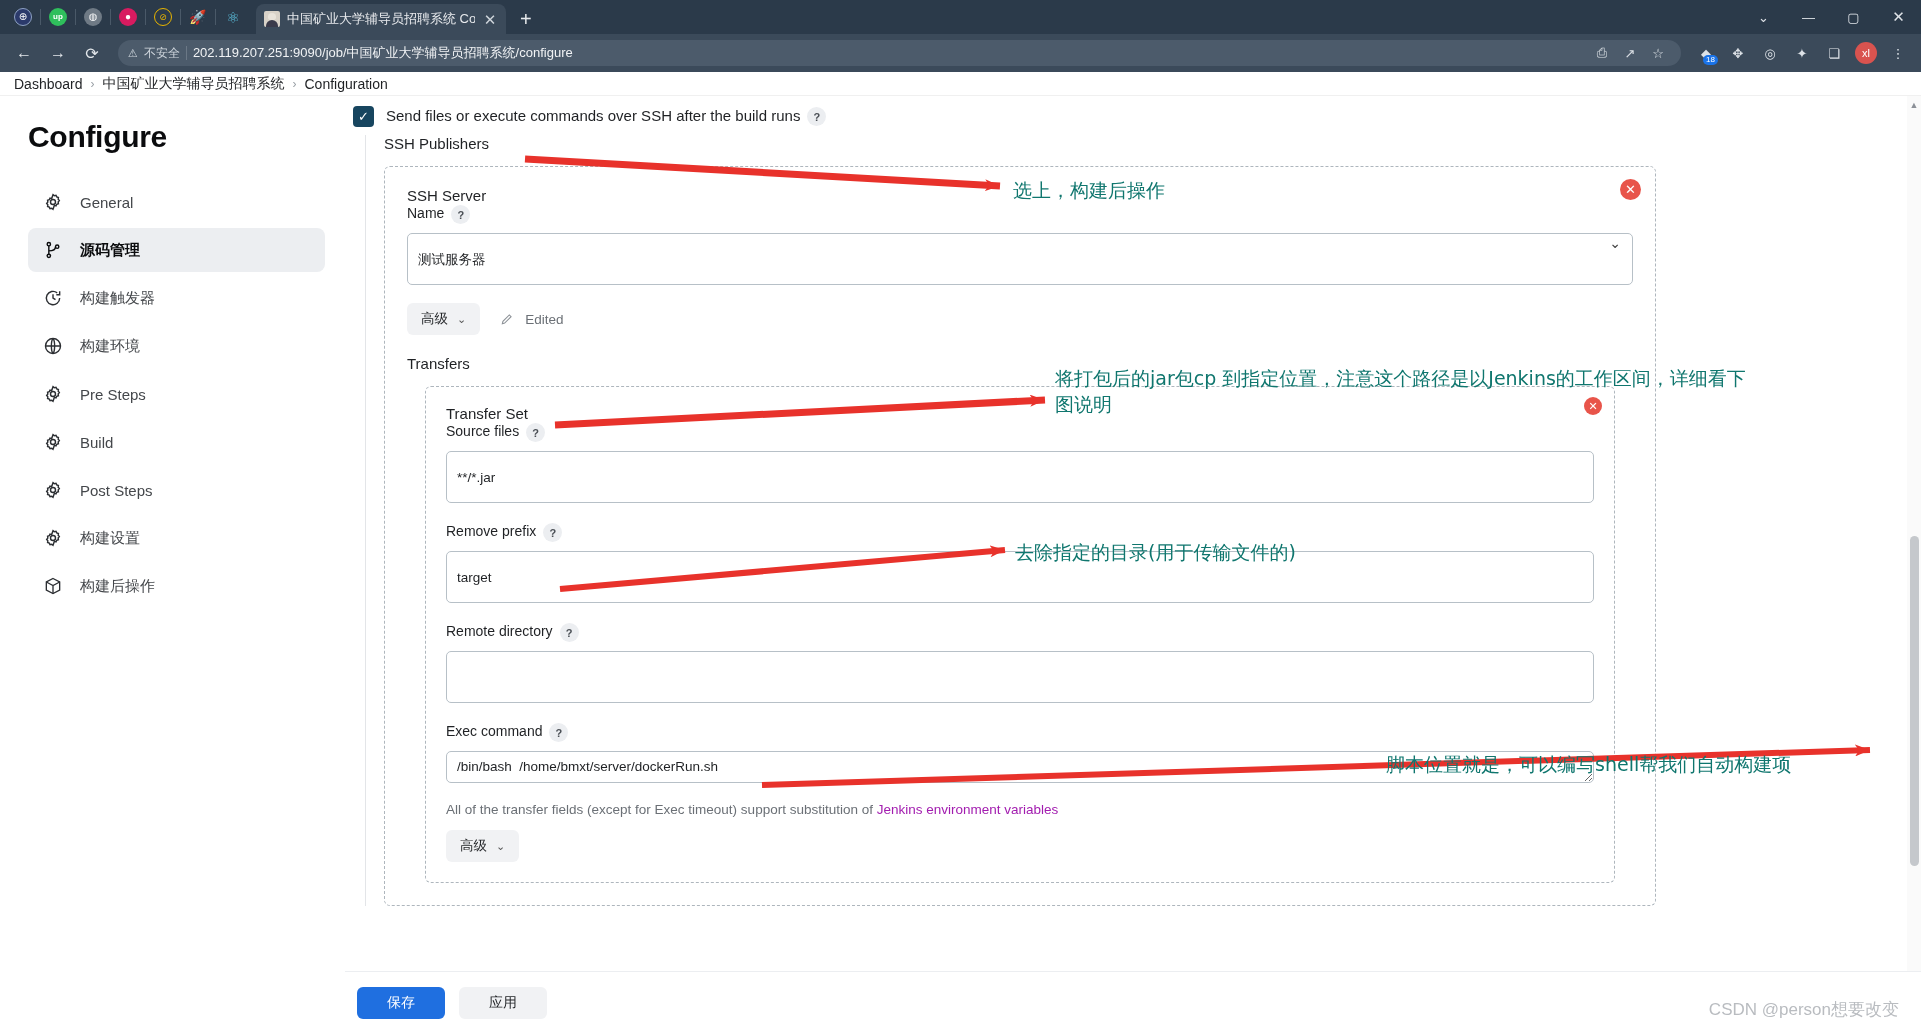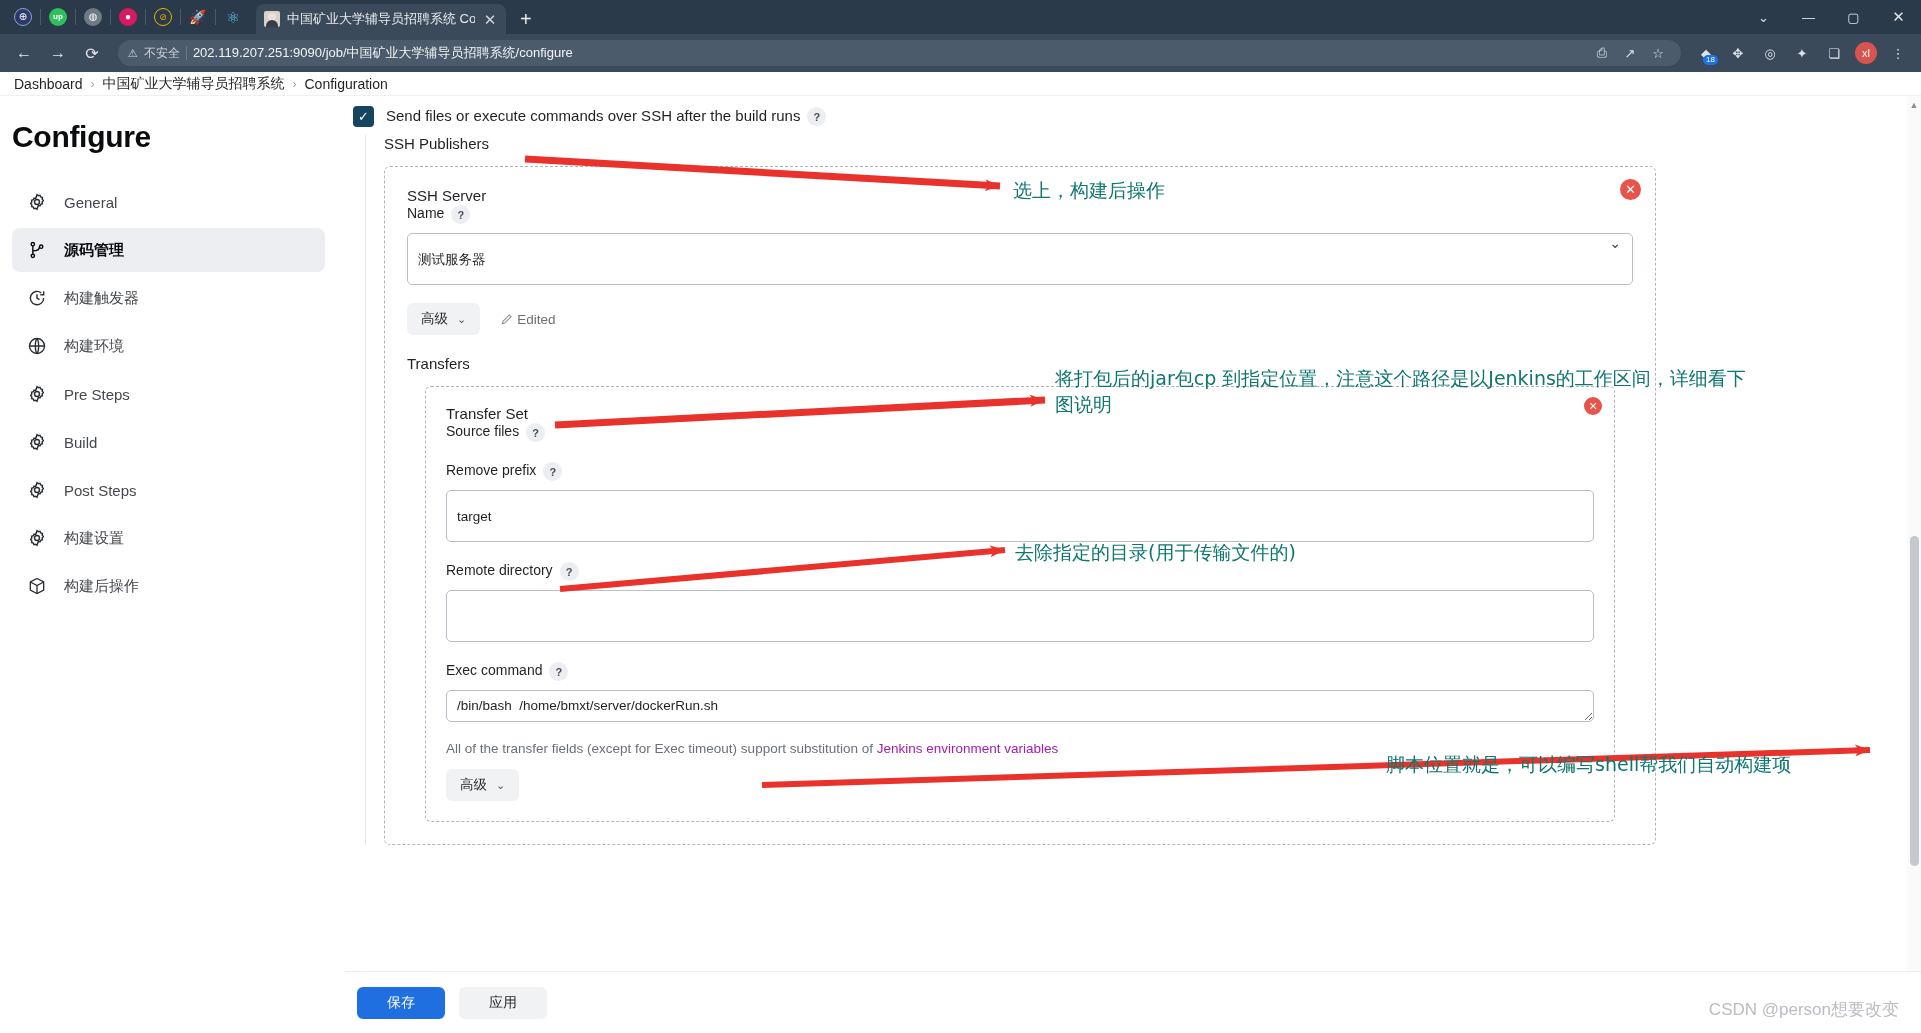--- a/index.html
+++ b/index.html
@@ -175,21 +175,21 @@
   }
   .crumb { color: #1f2124; }
   .crumb.link { color: #1f2124; }
   .crumb-sep { color: #9aa0a6; font-size: 12px; }
 
   .body-wrap { display: flex; position: relative; height: calc(100% - 38px); }
 
   
   .sidebar {
     width: 345px;
-    padding: 24px 20px 0 12px;
+    padding: 24px 20px 0 28px;
     flex-shrink: 0;
   }
   .cfg-title {
     font-size: 30px;
     font-weight: 700;
     color: #0b0c0e;
     margin-bottom: 26px;
     letter-spacing: -0.3px;
   }
   .side-item {
@@ -311,21 +311,21 @@
     border-radius: 6px;
     height: 32px;
     padding: 0 14px;
     display: inline-flex; align-items: center; gap: 9px;
     font-size: 13.5px; color: #1f2124;
     border: none;
     font-family: "Liberation Sans", sans-serif;
   }
   .adv-btn .cv { font-size: 11px; color: #555; }
   .edited {
-    display: inline-flex; align-items: center; gap: 3px;
+    display: inline-flex; align-items: center; gap: 11px;
     color: #6b7076; font-size: 13.5px;
   }
   .edited svg { width: 14px; height: 14px; }
 
   .hint-text {
     font-size: 13.5px; color: #6b7076; margin-top: 15px;
   }
   .hint-text a { color: #a21caf; text-decoration: none; }
 
   
@@ -624,20 +624,21 @@
           <div class="sec-label" style="margin-top:20px;">Transfers</div>
 
           <div class="dashed-box" style="margin:0 18px 0 18px;padding:18px 20px 20px 20px;">
             <span class="del-x sm">✕</span>
 
             <div class="fld-title">Transfer Set</div>
 
             <div class="fld-label">
               <span>Source files</span><span class="help-badge">?</span>
             </div>
+            <input class="ctl" value="**/*.jar" style="">
 
             <div class="fld-label mt">
               <span>Remove prefix</span><span class="help-badge">?</span>
             </div>
             <input class="ctl" value="target" style="">
 
             <div class="fld-label mt">
               <span>Remote directory</span><span class="help-badge">?</span>
             </div>
             <input class="ctl" value="" style="">

